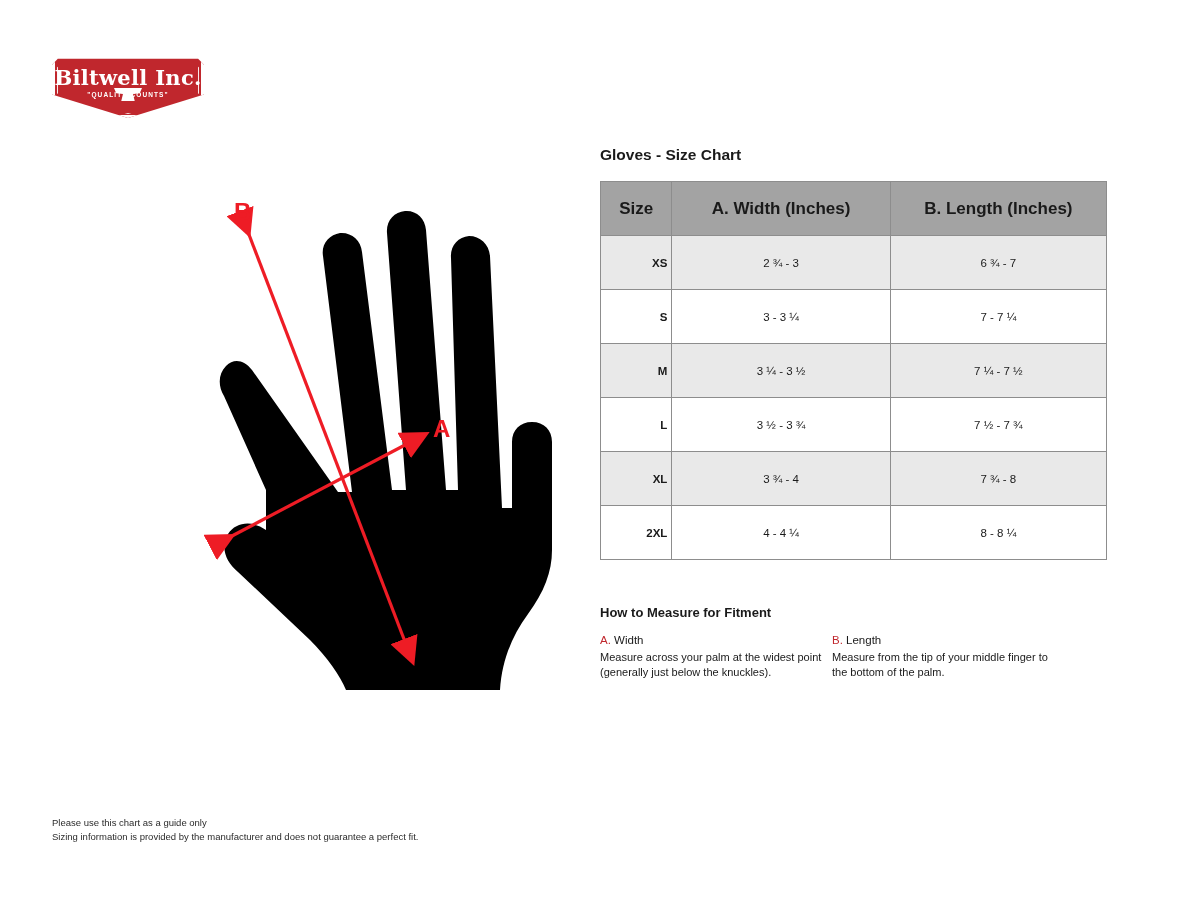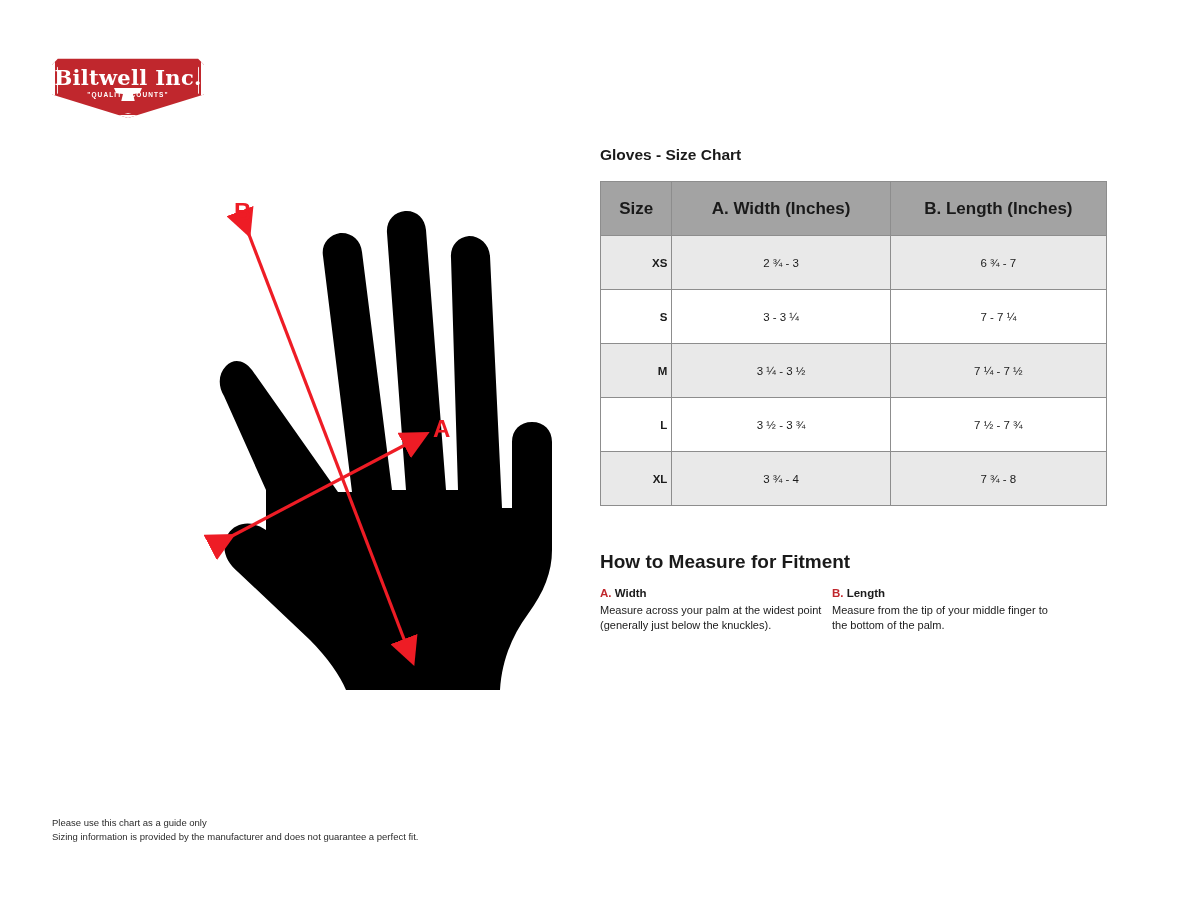--- a/index.html
+++ b/index.html
@@ -127,36 +127,36 @@
   }
   table.size-chart tbody tr.alt td {
     background: #e9e9e9;
   }
   col.c-size { width: 64px; }
   col.c-width { width: 196px; }
   col.c-length { width: 194px; }
 
   
   .howto-title {
-    font-size: 19px;
+    font-size: 13px;
     font-weight: bold;
     margin: 45px 0 14px 0;
   }
   .howto-cols {
     display: flex;
     gap: 0px;
   }
   .howto-col {
     width: 232px;
     padding-right: 0px;
   }
   .howto-col + .howto-col { margin-left: 0px; }
   .howto-head {
     font-size: 11.5px;
-    font-weight: bold;
+    font-weight: normal;
     margin-bottom: 4px;
     color: #1a1a1a;
   }
   .howto-head .letter {
     color: #c0272d;
   }
   .howto-body {
     font-size: 11px;
     line-height: 1.32;
     color: #1a1a1a;
@@ -273,20 +273,25 @@
       <tr>
         <td class="size-cell">L</td>
         <td>3 ½ - 3 ¾</td>
         <td>7 ½ - 7 ¾</td>
       </tr>
       <tr class="alt">
         <td class="size-cell">XL</td>
         <td>3 ¾ - 4</td>
         <td>7 ¾ - 8</td>
       </tr>
+      <tr>
+        <td class="size-cell">2XL</td>
+        <td>4 - 4 ¼</td>
+        <td>8 - 8 ¼</td>
+      </tr>
     </tbody>
   </table>
 
   <h3 class="howto-title">How to Measure for Fitment</h3>
 
   <div class="howto-cols">
     <div class="howto-col">
       <div class="howto-head">
         <span class="letter">A.</span>
         <span>Width</span>

